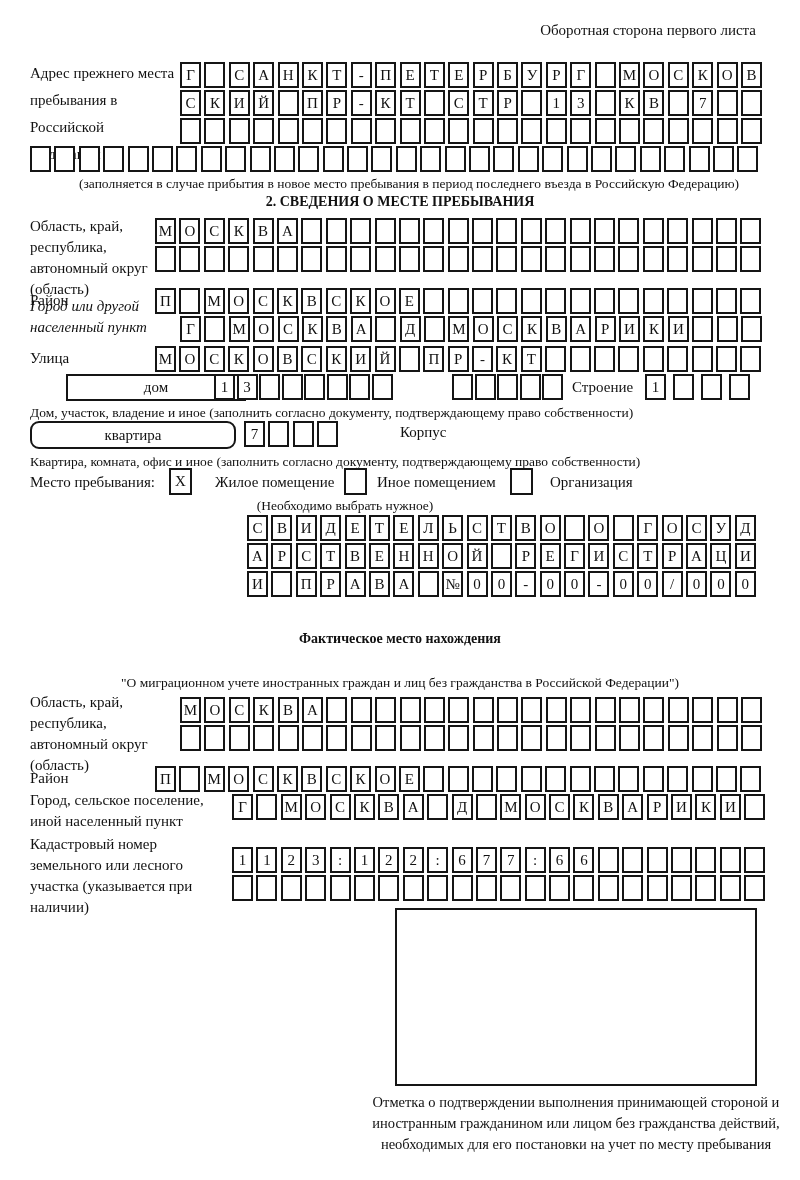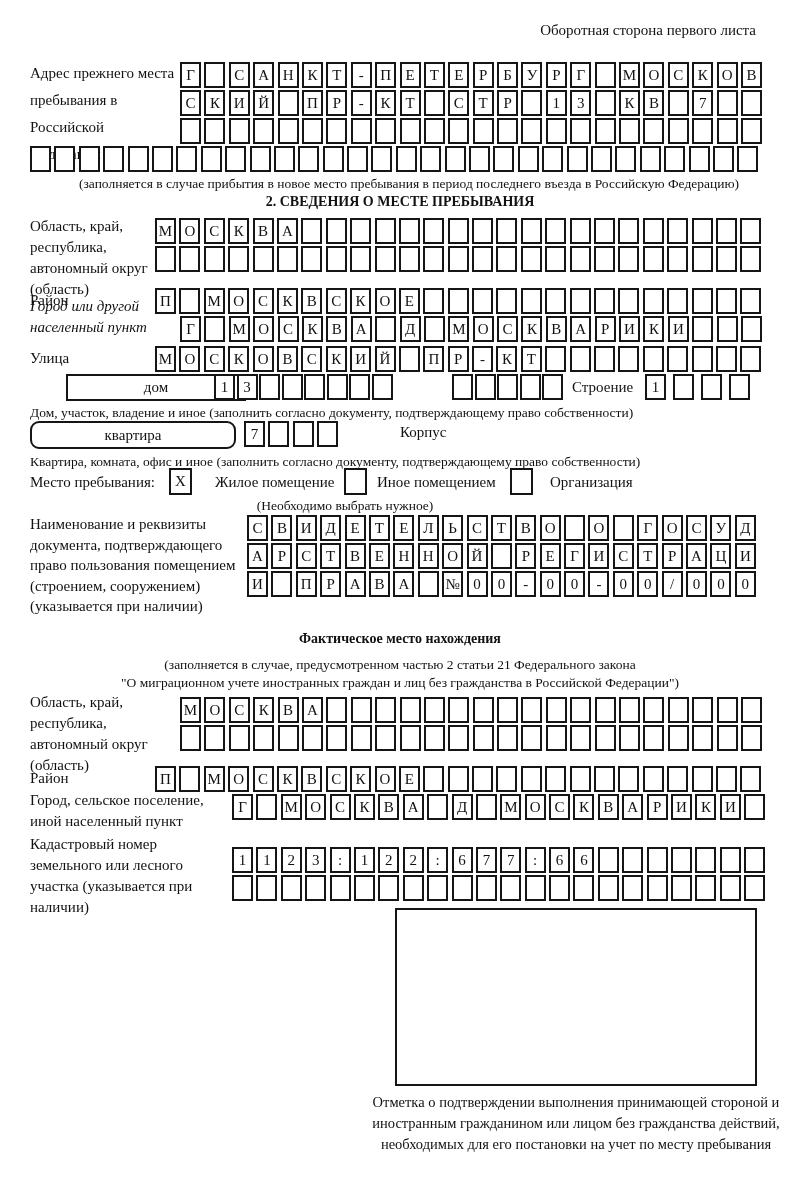--- a/index.html
+++ b/index.html
@@ -347,21 +347,20 @@
 
   <div class="lbl" style="left:30px; top:472px;">Место пребывания:</div>
   <div class="checkbox" style="left:169px; top:468px;">X</div>
   <div class="lbl" style="left:203px; top:472px;margin-left:12px;">Жилое помещение</div>
   <div class="checkbox" style="left:344px; top:468px;"></div>
   <div class="lbl" style="left:377px; top:472px;">Иное помещением</div>
   <div class="checkbox" style="left:510px; top:468px;"></div>
   <div class="lbl" style="left:550px; top:472px;">Организация</div>
   <div class="note center" style="left:95px; top:497px; width:500px;">(Необходимо выбрать нужное)</div>
 
-  <div class="lbl" style="left:30px; top:514px; width:220px; line-height:20.5px;">Наименование и реквизиты документа, подтверждающего право пользования помещением (строением, сооружением) (указывается при наличии)</div>
   <div class="row" style="left:247px; top:515px;">
       <span class="cell">С</span>
       <span class="cell">В</span>
       <span class="cell">И</span>
       <span class="cell">Д</span>
       <span class="cell">Е</span>
       <span class="cell">Т</span>
       <span class="cell">Е</span>
       <span class="cell">Л</span>
       <span class="cell">Ь</span>
@@ -419,21 +418,20 @@
       <span class="cell">-</span>
       <span class="cell">0</span>
       <span class="cell">0</span>
       <span class="cell">/</span>
       <span class="cell">0</span>
       <span class="cell">0</span>
       <span class="cell">0</span>
     </div>
 
   <div class="title" style="left:0; top:631px; width:800px;">Фактическое место нахождения</div>
-  <div class="note center" style="left:0; top:656px; width:800px;">(заполняется в случае, предусмотренном частью 2 статьи 21 Федерального закона</div>
   <div class="note center" style="left:0; top:674px; width:800px;">"О миграционном учете иностранных граждан и лиц без гражданства в Российской Федерации")</div>
 
   <div class="lbl" style="left:30px; top:692px; width:155px;">Область, край, республика, автономный округ (область)</div>
   <div class="row" style="left:180px; top:697px;">
       <span class="cell">М</span>
       <span class="cell">О</span>
       <span class="cell">С</span>
       <span class="cell">К</span>
       <span class="cell">В</span>
       <span class="cell">А</span>

